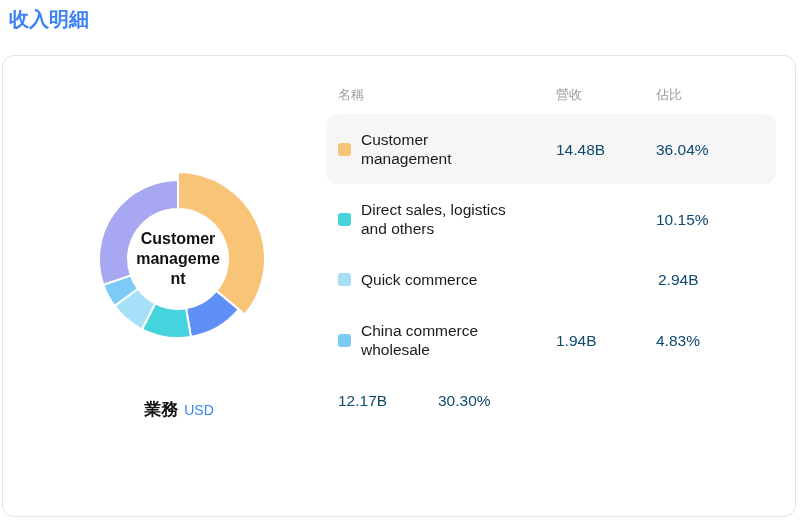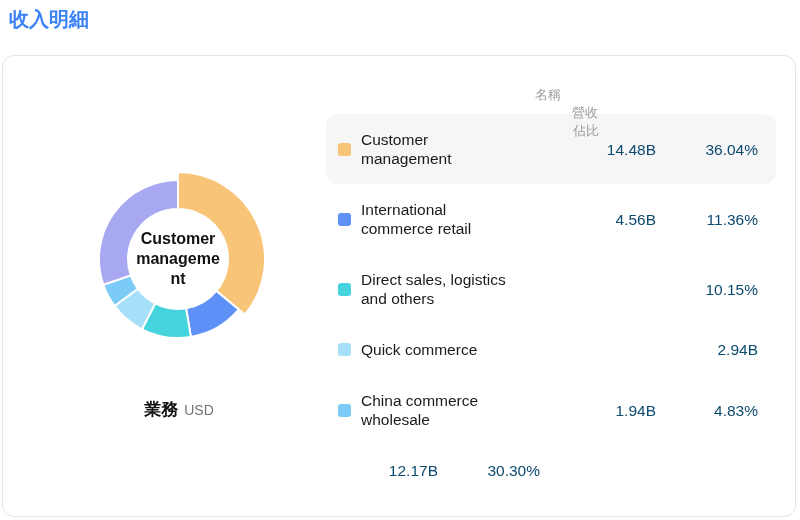--- a/index.html
+++ b/index.html
@@ -23,32 +23,32 @@
   .donut-center-label {
     position: absolute; left: 129px; top: 173px; width: 92px;
     text-align: center; font-size: 16px; font-weight: 700; line-height: 20px;
     color: #111; overflow-wrap: anywhere;
   }
   .dim-label {
     position: absolute; left: 0; top: 342px; width: 352px;
     text-align: center;
   }
   .dim-name { font-size: 17px; font-weight: 700; color: #111; }
-  .dim-unit { font-size: 14px; color: #737373; margin-left: 6px; }
+  .dim-unit { font-size: 14px; color: #3b82f6; margin-left: 6px; }
 
   
   .table-zone { position: absolute; left: 323px; top: 30px; width: 450px; }
   .thead {
     display: flex; align-items: center;
     padding: 0 18px 0 12px; height: 18px; margin-bottom: 10px;
-    color: #9b9b9b; font-size: 13px; flex-direction: column;
+    color: #9b9b9b; font-size: 13px;
   }
   .col-name { flex: 1; min-width: 0; }
-  .col-rev  { width: 100px; text-align: right; }
-  .col-pct  { width: 102px; text-align: right; }
+  .col-rev  { width: 100px; }
+  .col-pct  { width: 102px; }
 
   .trow {
     display: flex; align-items: center;
     padding: 16px 18px 16px 12px;
     font-size: 15.5px; line-height: 19px;
     border-radius: 12px;
     cursor: pointer;
   }
   .trow.selected { background: #f6f6f7; }
   .name-wrap { flex: 1; min-width: 0; display: flex; align-items: center; }
@@ -91,28 +91,20 @@
         <div class="trow selected">
           <div class="name-wrap">
             <span class="swatch" style="background: rgb(248, 196, 120);"></span>
             <span class="name-text">Customer management</span>
           </div>
           <div class="col-rev val">14.48B</div>
           <div class="col-pct val">36.04%</div>
         </div>
         <div class="trow">
           <div class="name-wrap">
-            <span class="swatch" style="background: rgb(94, 144, 247);"></span>
-            <span class="name-text">International commerce retail</span>
-          </div>
-          <div class="col-rev val">4.56B</div>
-          <div class="col-pct val">11.36%</div>
-        </div>
-        <div class="trow">
-          <div class="name-wrap">
             <span class="swatch" style="background: rgb(69, 212, 222);"></span>
             <span class="name-text">Direct sales, logistics and others</span>
           </div>
           <div class="col-pct val">10.15%</div>
         </div>
         <div class="trow">
           <div class="name-wrap">
             <span class="swatch" style="background: rgb(166, 223, 248);"></span>
             <span class="name-text">Quick commerce</span>
           </div>

